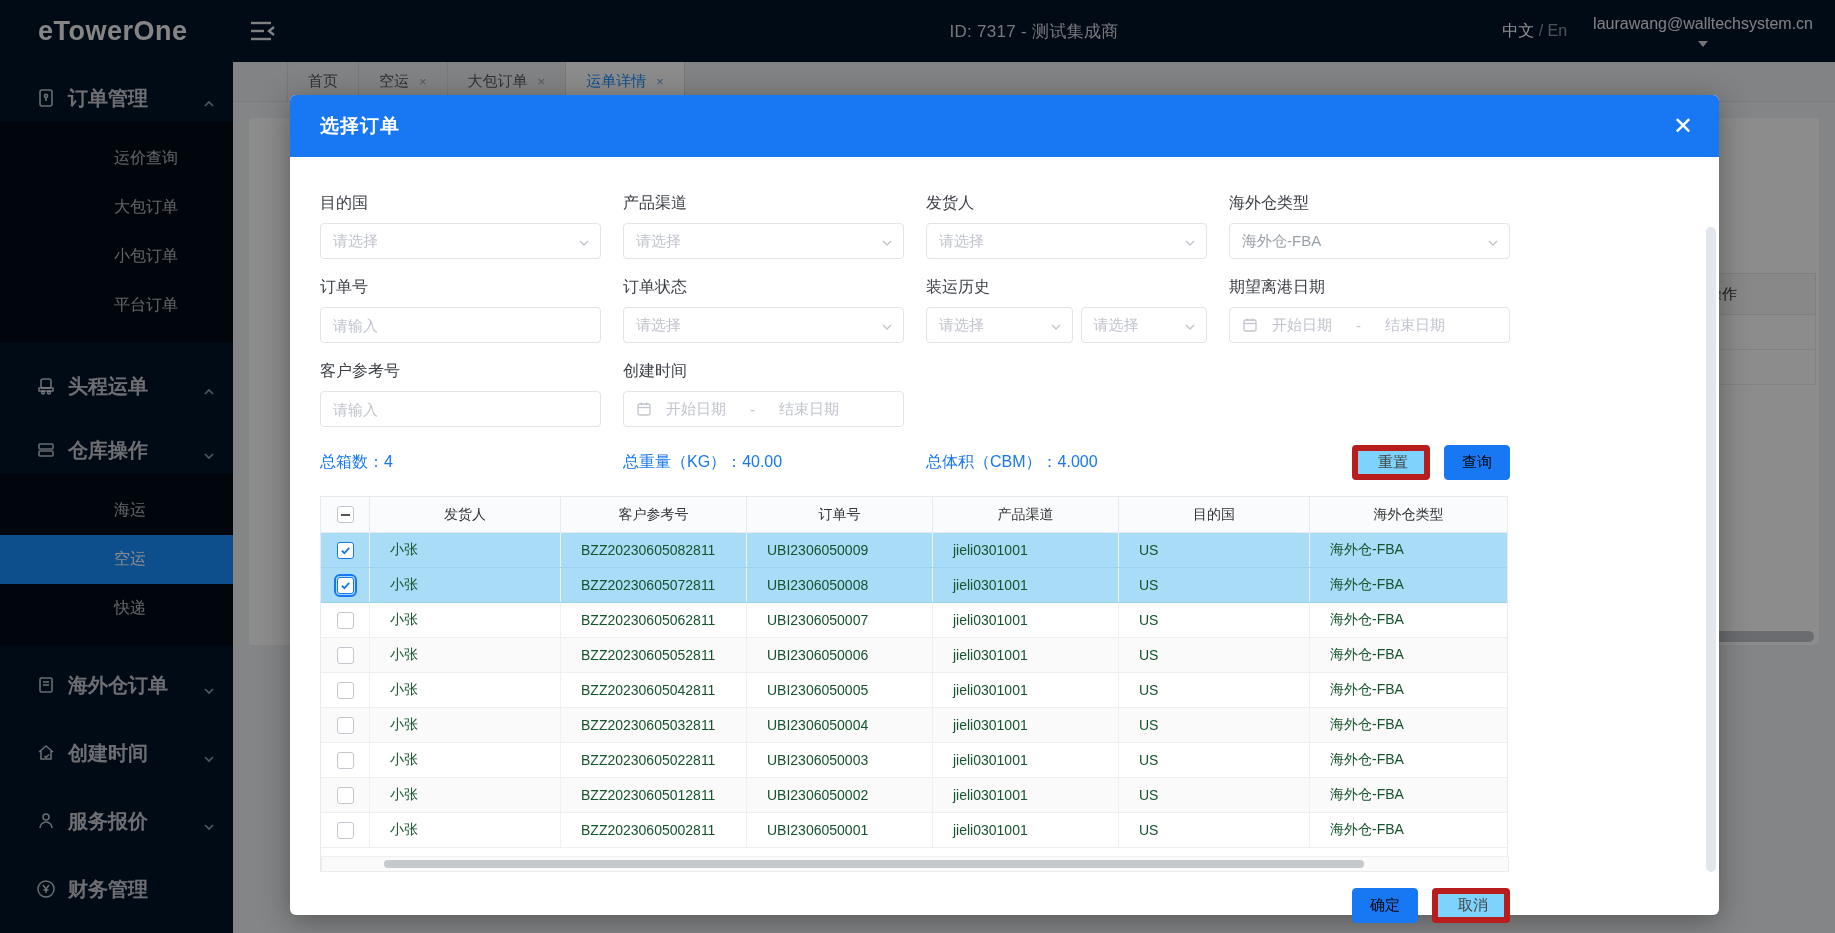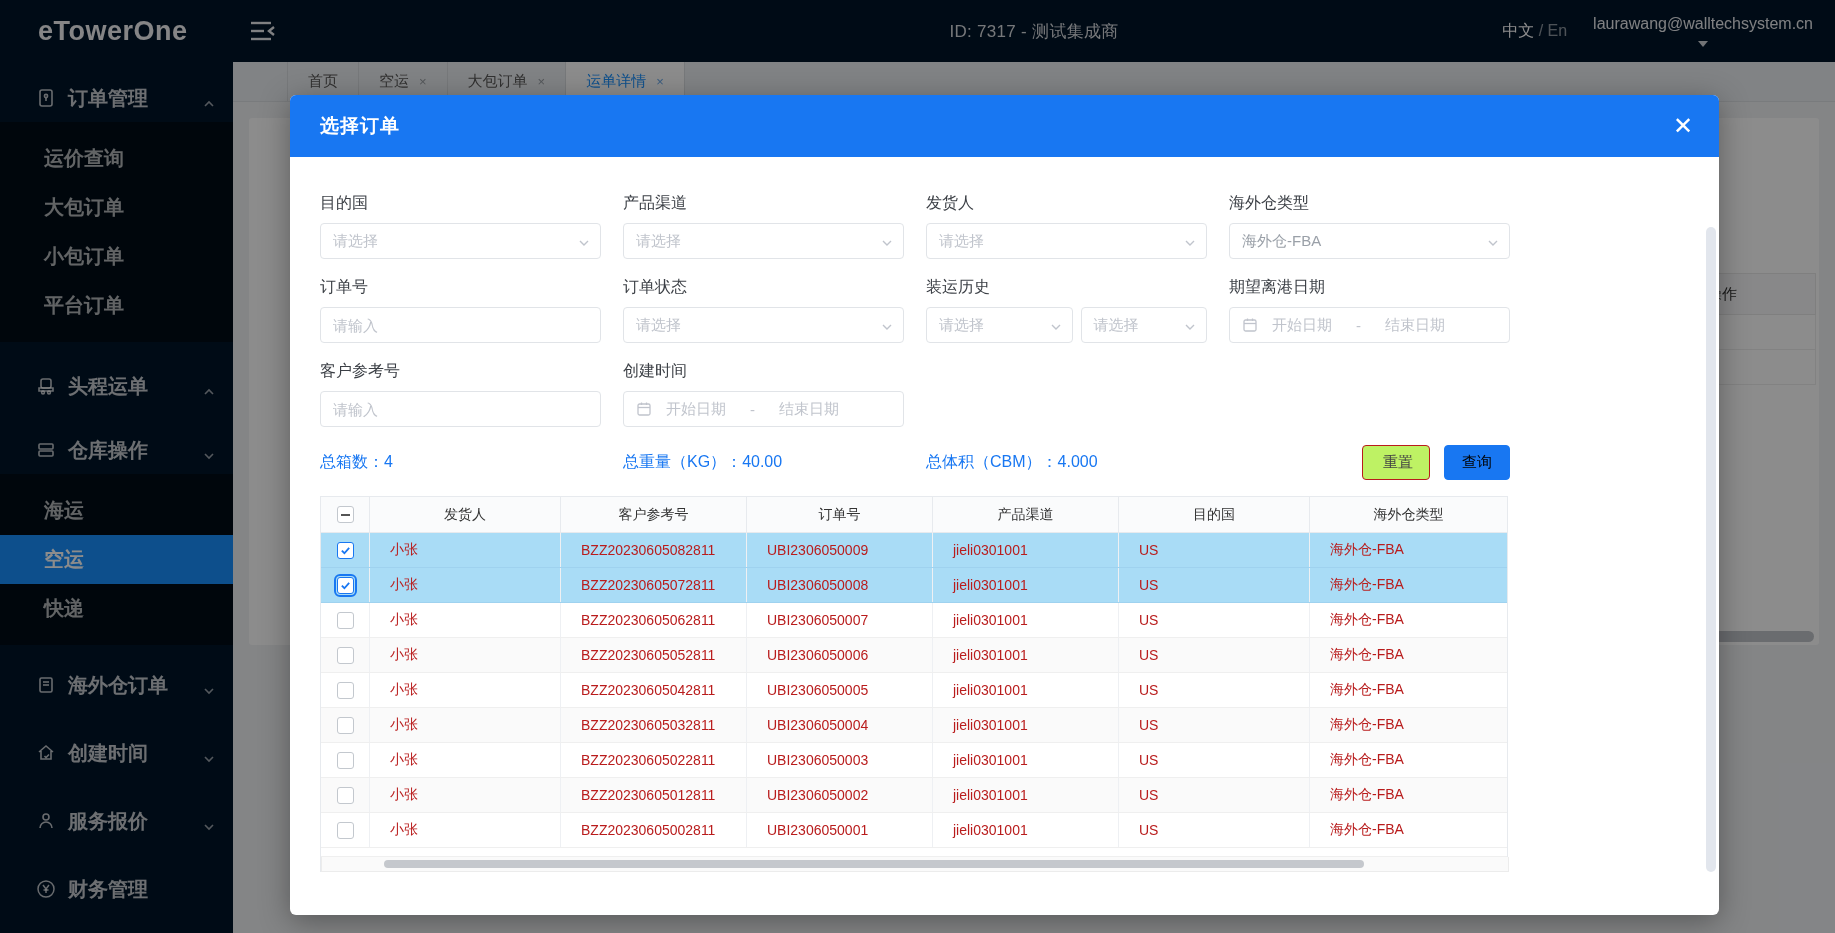--- a/index.html
+++ b/index.html
@@ -26,22 +26,22 @@
   .logo { height:62px; display:flex; align-items:center; padding-left:38px;
     color:#f2f3f5; font-size:27px; font-weight:bold; letter-spacing:.5px; }
   .menu { padding-top:12px; }
   .mgroup { height:48px; display:flex; align-items:center; padding:0 18px 0 36px;
     color:rgba(255,255,255,.78); font-size:20px; font-weight:bold; cursor:pointer; }
   .mgroup .gicon { width:20px; height:20px; margin-right:12px; flex:0 0 auto; }
   .mgroup .gicon svg { stroke:rgba(255,255,255,.75); }
   .mgroup .chev { margin-left:auto; width:12px; height:12px; }
   .chev svg { stroke:rgba(255,255,255,.6); }
   .submenu { background:#000c17; padding:12px 0; }
-  .mchild { height:49px; display:flex; align-items:center; padding-left:44px;
-    color:rgba(255,255,255,.7); font-size:20px; cursor:pointer;font-weight:bold; }
+  .mchild { height:49px; display:flex; align-items:center; padding-left:114px;
+    color:rgba(255,255,255,.7); font-size:16px; cursor:pointer; }
   .mchild.selected { background:#1890ff; color:#fff; }
   .mt16{margin-top:16px;} .mt20{margin-top:20px;}
 
   
   .content-bg { position:absolute; left:233px; top:62px; width:1602px; height:871px;
     background:#f0f2f5; z-index:1; }
   .tabbar { position:absolute; left:233px; top:62px; width:1602px; height:40px;
     background:#eceff2; border-bottom:1px solid #dde0e4; display:flex; align-items:stretch;
     padding-left:54px; z-index:1; }
   .tab { display:flex; align-items:center; gap:10px; padding:0 20px; font-size:15px;
@@ -103,28 +103,28 @@
   .range .sep { color:#c0c4cc; margin:0 14px; }
 
   
   .totals { display:grid; grid-template-columns:repeat(4,1fr); column-gap:22px;
     width:1190px; margin-top:18px; align-items:center; }
   .tot { color:#1877f2; font-size:16px; }
   .tot b { font-weight:normal; }
   .tot-btns { display:flex; justify-content:flex-end; gap:14px; }
   .btn { min-width:66px; height:35px; border-radius:4px; font-size:15px; display:flex;
     align-items:center; justify-content:center; cursor:pointer; padding:0 16px; }
-  .btn.default { background:#bef264; border:1px solid #b91c1c; color:#444;padding-left:20px; }
+  .btn.default { background:#7dd3fc; border:6px solid #b91c1c; color:#444;padding-left:20px; }
   .btn.primary { background:#1877f2; border:1px solid #1877f2; color:#000000; }
 
   
   .mtable { margin-top:16px; width:1188px; border:1px solid #e7eaee; border-bottom:none; }
   .thead { display:flex; height:36px; background:#fafbfc; border-bottom:1px solid #e7eaee;
     align-items:center; font-size:14px; color:#333; }
-  .trow { display:flex; height:35px; align-items:center; font-size:14px; color:#b91c1c;
+  .trow { display:flex; height:35px; align-items:center; font-size:14px; color:#14532d;
     border-bottom:1px solid #efefef; background:#fff; }
   .trow:nth-child(even) { background:#fafafa; }
   .trow.selected { background:#a9dcf6; border-bottom:1px solid #9fd2ef; }
   .tc { padding-left:20px; border-right:1px solid #eef0f3; height:100%; display:flex; align-items:center; overflow:hidden; white-space:nowrap; }
   .thead .tc { justify-content:center; padding-left:0; border-right:1px solid #e7eaee; }
   .w-cb { width:49px; justify-content:center !important; padding-left:0 !important; }
   .w1 { width:191px; } .w2 { width:186px; } .w3 { width:186px; }
   .w4 { width:186px; } .w5 { width:191px; } .w6 { flex:1; border-right:none !important; }
   .cb { width:17px; height:17px; border:1px solid #c3c8ce; border-radius:3px; background:#fff;
     display:flex; align-items:center; justify-content:center; cursor:pointer; }
@@ -616,15 +616,19 @@
     <div class="tc w5">US</div>
     <div class="tc w6">海外仓-FBA</div>
   </div>
 </div>
         <div class="partial-row"></div>
         <div class="hscroll">
           <div class="thumb"></div>
         </div>
       </div>
 
+      <div class="mfooter">
+        <div class="btn primary">确定</div>
+        <div class="btn default">取消</div>
+      </div>
     </div>
   </div>
 </div>
 
 </body></html>

